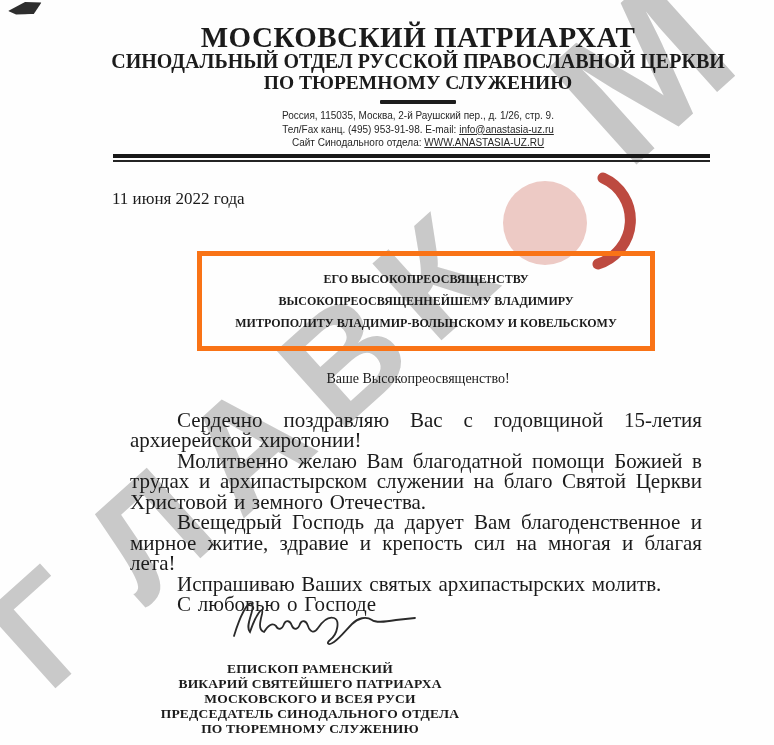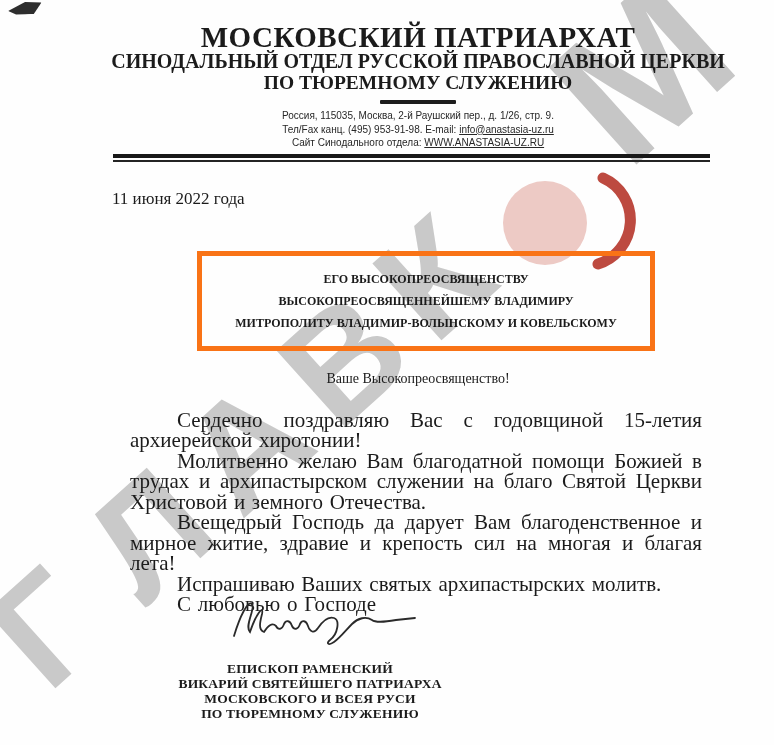--- a/index.html
+++ b/index.html
@@ -112,20 +112,21 @@
       <p>Молитвенно желаю Вам благодатной помощи Божией в трудах и архипастырском служении на благо Святой Церкви Христовой и земного Отечества.</p>
       <p>Всещедрый Господь да дарует Вам благоденственное и мирное житие, здравие и крепость сил на многая и благая лета!</p>
       <p>Испрашиваю Ваших святых архипастырских молитв.</p>
       <p>С любовью о Господе</p>
     </div>
 
     <div class="sig-block">
       <div>ЕПИСКОП РАМЕНСКИЙ</div>
       <div>ВИКАРИЙ СВЯТЕЙШЕГО ПАТРИАРХА</div>
       <div>МОСКОВСКОГО И ВСЕЯ РУСИ</div>
+      <div>ПРЕДСЕДАТЕЛЬ СИНОДАЛЬНОГО ОТДЕЛА</div>
       <div>ПО ТЮРЕМНОМУ СЛУЖЕНИЮ</div>
     </div>
   </div>
 
   <svg class="sig-script" width="195" height="52" viewBox="0 0 195 52">
     <path d="M 8 40
              C 14 20, 22 4, 26 8
              C 30 12, 18 30, 24 36
              C 30 18, 38 8, 36 18
              C 34 26, 32 34, 38 36

